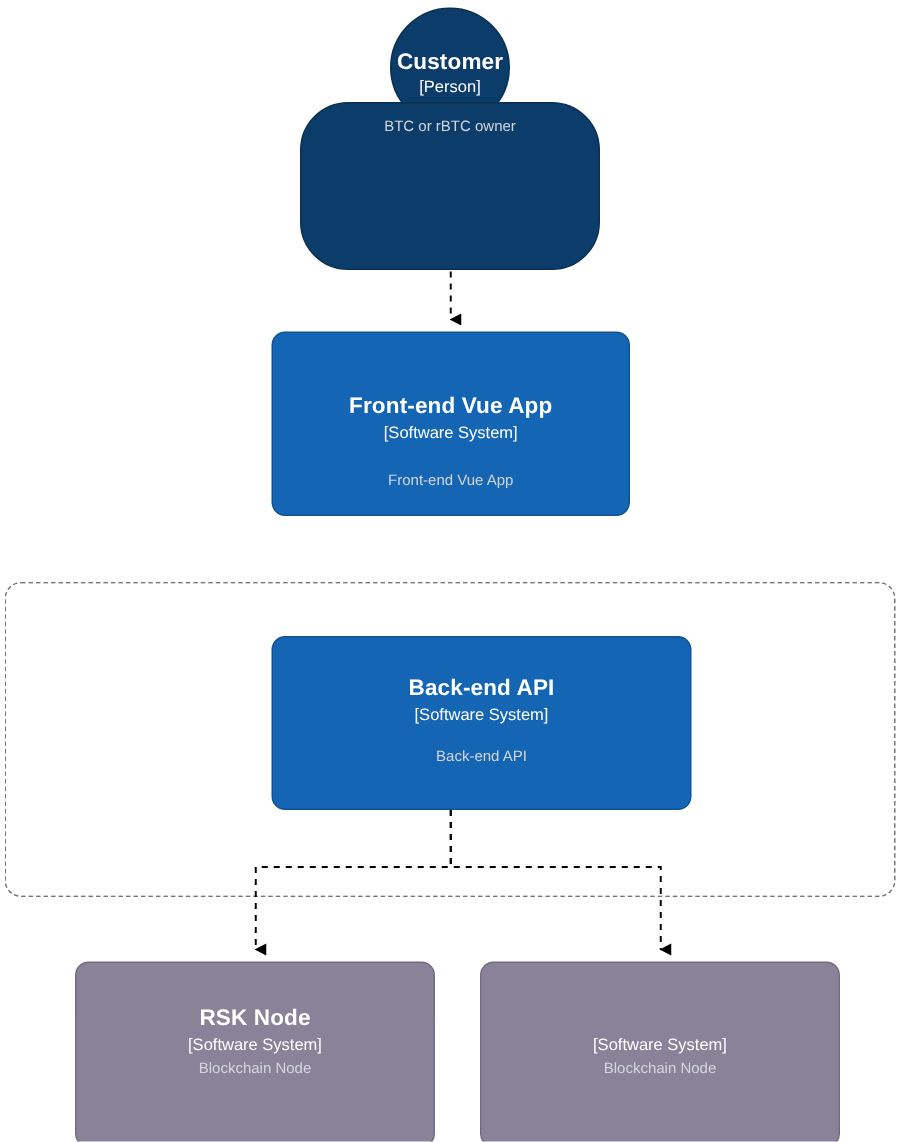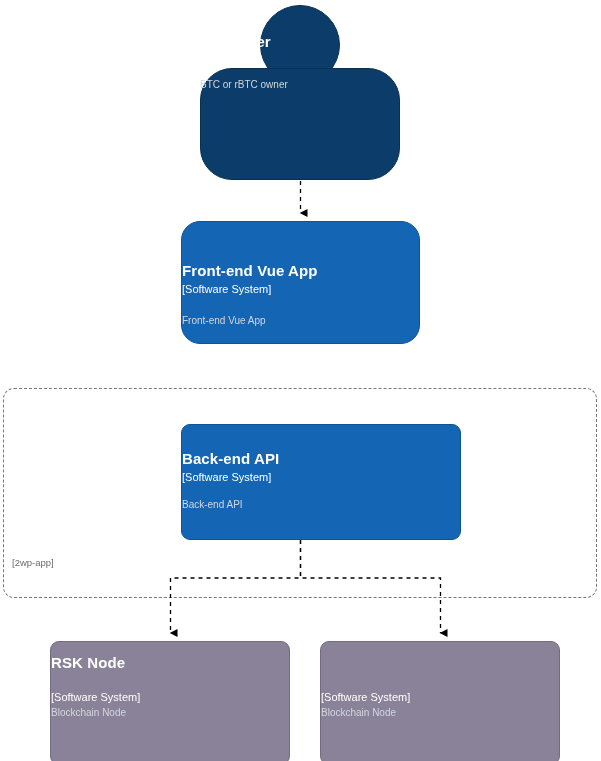--- a/index.html
+++ b/index.html
@@ -22,20 +22,21 @@
     top: 0;
     width: 601px;
     height: 761px;
   }
 
   
   .node-text {
     position: absolute;
     left: 0;
     right: 0;
+    text-align: center;
     pointer-events: none;
   }
   .n-title {
     font-weight: bold;
     font-size: 15px;
     line-height: 18px;
     color: #ffffff;
     letter-spacing: 0.1px;
   }
   .n-type {
@@ -91,33 +92,33 @@
   }
   .sysbox.blue {
     background: #1565b5;
     border: 1px solid #10538f;
   }
   .sysbox.mauve {
     background: #8a8299;
     border: 1px solid #736c80;
   }
 
-  #frontend-box { left: 181px; top: 221px; width: 239px; height: 123px; border-radius: 19px; }
+  #frontend-box { left: 181px; top: 221px; width: 239px; height: 123px; }
   #frontend-box .n-title { top: 40px; }
   #frontend-box .n-type  { top: 60px; }
   #frontend-box .n-desc  { top: 92px; }
 
   #backend-box  { left: 181px; top: 424px; width: 280px; height: 116px; }
   #backend-box .n-title { top: 25px; }
   #backend-box .n-type  { top: 45px; }
   #backend-box .n-desc  { top: 73px; }
 
   #rsk-box { left: 50px;  top: 641px; width: 240px; height: 124px; }
   #btc-box { left: 320px; top: 641px; width: 240px; height: 124px; }
-  #rsk-box .n-title, #btc-box .n-title { top: 12px; }
+  #rsk-box .n-title, #btc-box .n-title { top: 28px; }
   #rsk-box .n-type,  #btc-box .n-type  { top: 48px; }
   #rsk-box .n-desc,  #btc-box .n-desc  { top: 64px; }
 
   
   .boundary {
     position: absolute;
     left: 3px;
     top: 388px;
     width: 594px;
     height: 210px;
@@ -156,21 +157,20 @@
     overflow: visible;
   }
 </style>
 </head>
 <body>
 
 <div class="canvas">
 
   <div class="boundary"></div>
   <div class="boundary-label">
-    <div class="b-type">[2wp-app]</div>
   </div>
 
   <svg class="edges" width="601" height="761" viewBox="0 0 601 761">
     <defs>
       <marker id="arrowhead" markerWidth="9" markerHeight="9" refX="4.2" refY="7.6" orient="auto" markerUnits="userSpaceOnUse">
         <path d="M0.2,0.6 L8.2,0.6 L4.2,8.4 Z" fill="#000000"></path>
       </marker>
     </defs>
 
     <path d="M300.5,181 L300.5,213" fill="none" stroke="#000000" stroke-width="1.3" stroke-dasharray="4,4" marker-end="url(#arrowhead)"></path>

